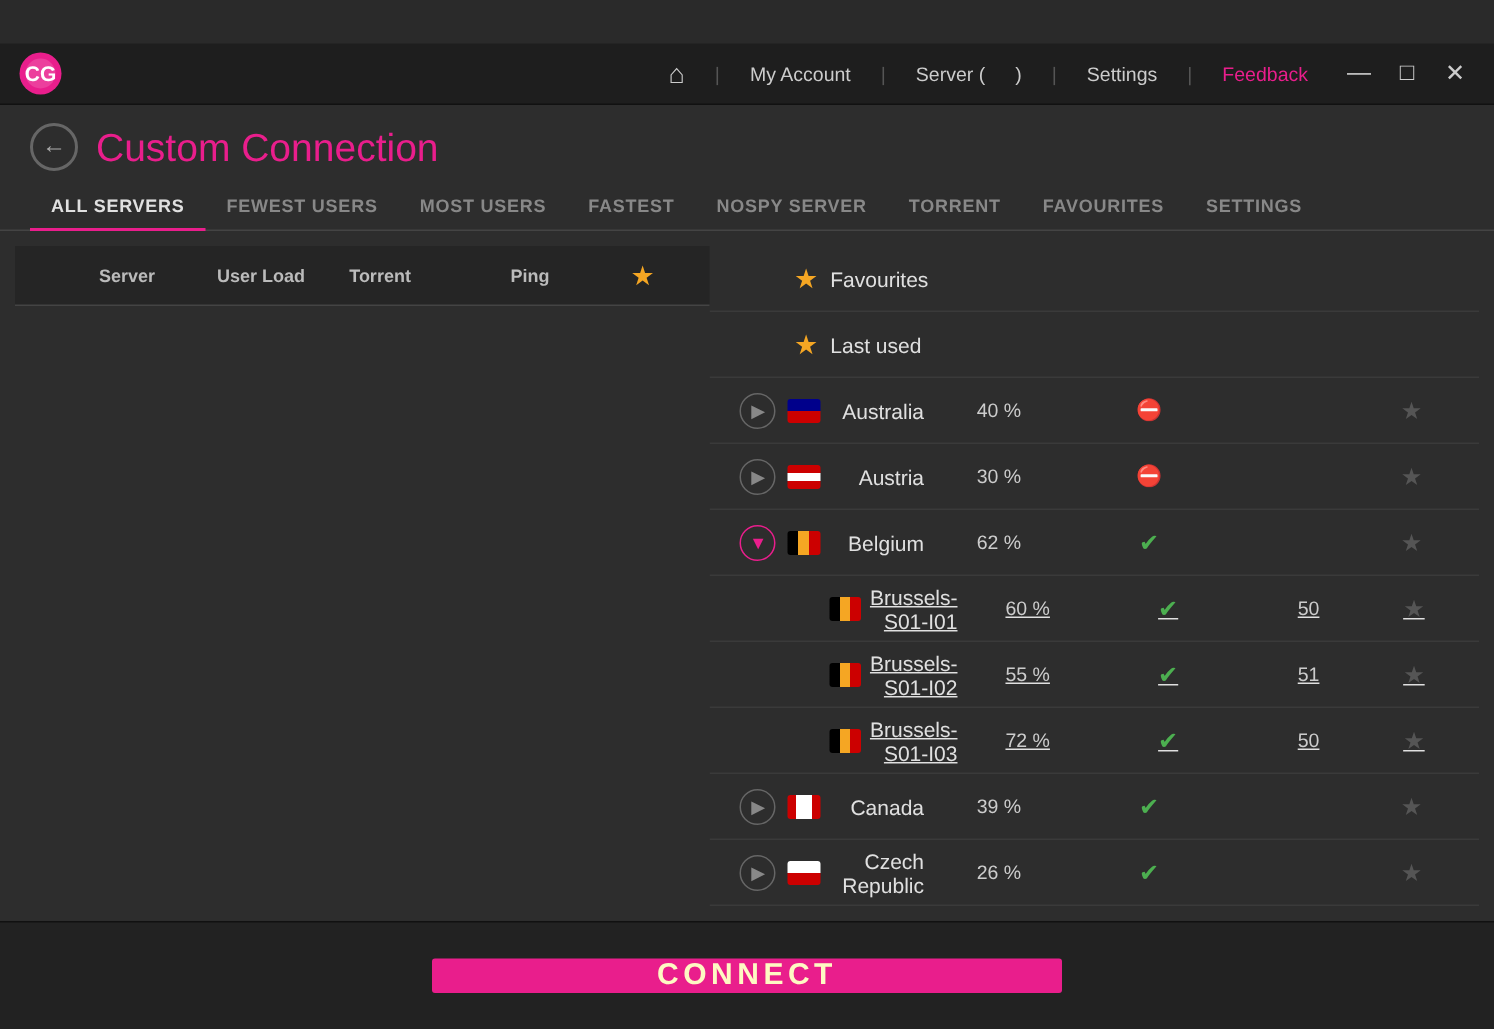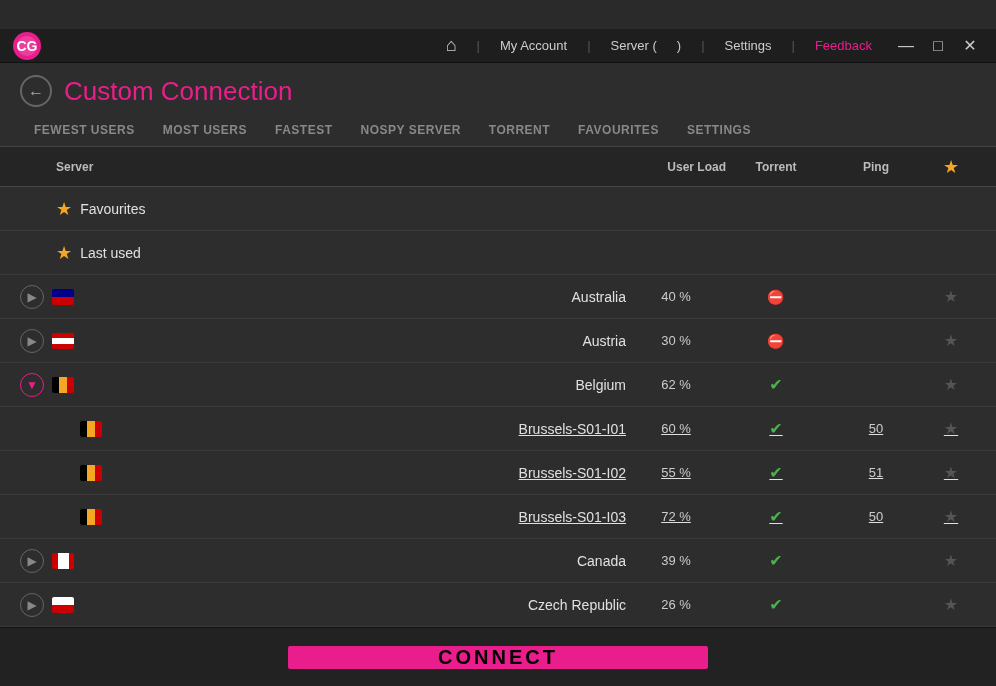--- a/index.html
+++ b/index.html
@@ -155,22 +155,22 @@
     .tab.active {
       color: #e0e0e0;
       border-bottom: 2px solid #e91e8c;
     }
 
     
     .table-container {
       flex: 1;
       overflow: hidden;
       display: flex;
-      flex-direction: column;
-      margin: 0;
+      flex-direction: row;
+      margin: 10px;
     }
     .table-header {
       display: flex;
       align-items: center;
       background: #252525;
       border-bottom: 1px solid #444;
       padding: 0 20px 0 56px;
       height: 40px;
       flex-shrink: 0;
     }
@@ -261,21 +261,21 @@
     .connect-area {
       background: #222;
       height: 80px;
       display: flex;
       align-items: center;
       justify-content: center;
       border-top: 1px solid #111;
     }
     .connect-btn {
       background: #e91e8c;
-      color: #000000;
+      color: #fef9c3;
       border: none;
       font-size: 20px;
       font-weight: 600;
       letter-spacing: 3px;
       padding: 0 0;
       width: 420px;
       cursor: pointer;
       border-radius: 2px;
     }
 
@@ -317,20 +317,21 @@
 </div>
 
 <div class="main">
 
   <div class="header-section">
     <button class="back-button">←</button>
     <h1 class="page-title">Custom Connection</h1>
   </div>
 
   <div class="tabs">
+    <div class="tab active">ALL SERVERS</div>
     <div class="tab">FEWEST USERS</div>
     <div class="tab">MOST USERS</div>
     <div class="tab">FASTEST</div>
     <div class="tab">NOSPY SERVER</div>
     <div class="tab">TORRENT</div>
     <div class="tab">FAVOURITES</div>
     <div class="tab">SETTINGS</div>
   </div>
 
   <div class="table-container">

